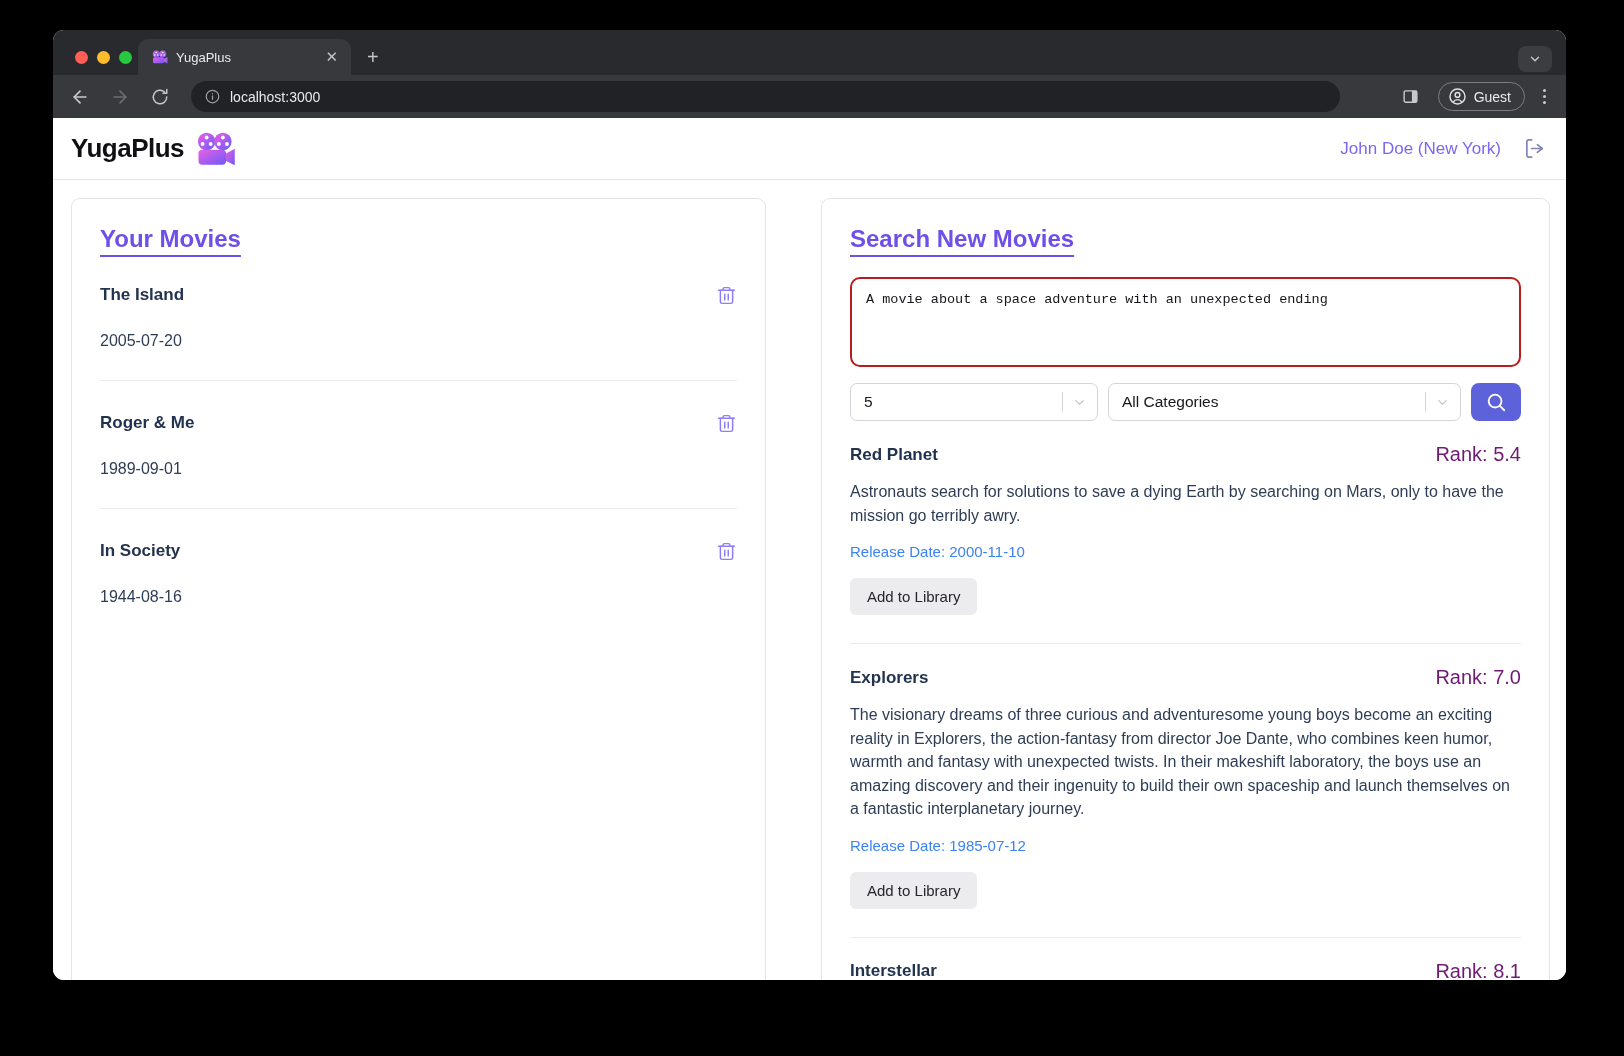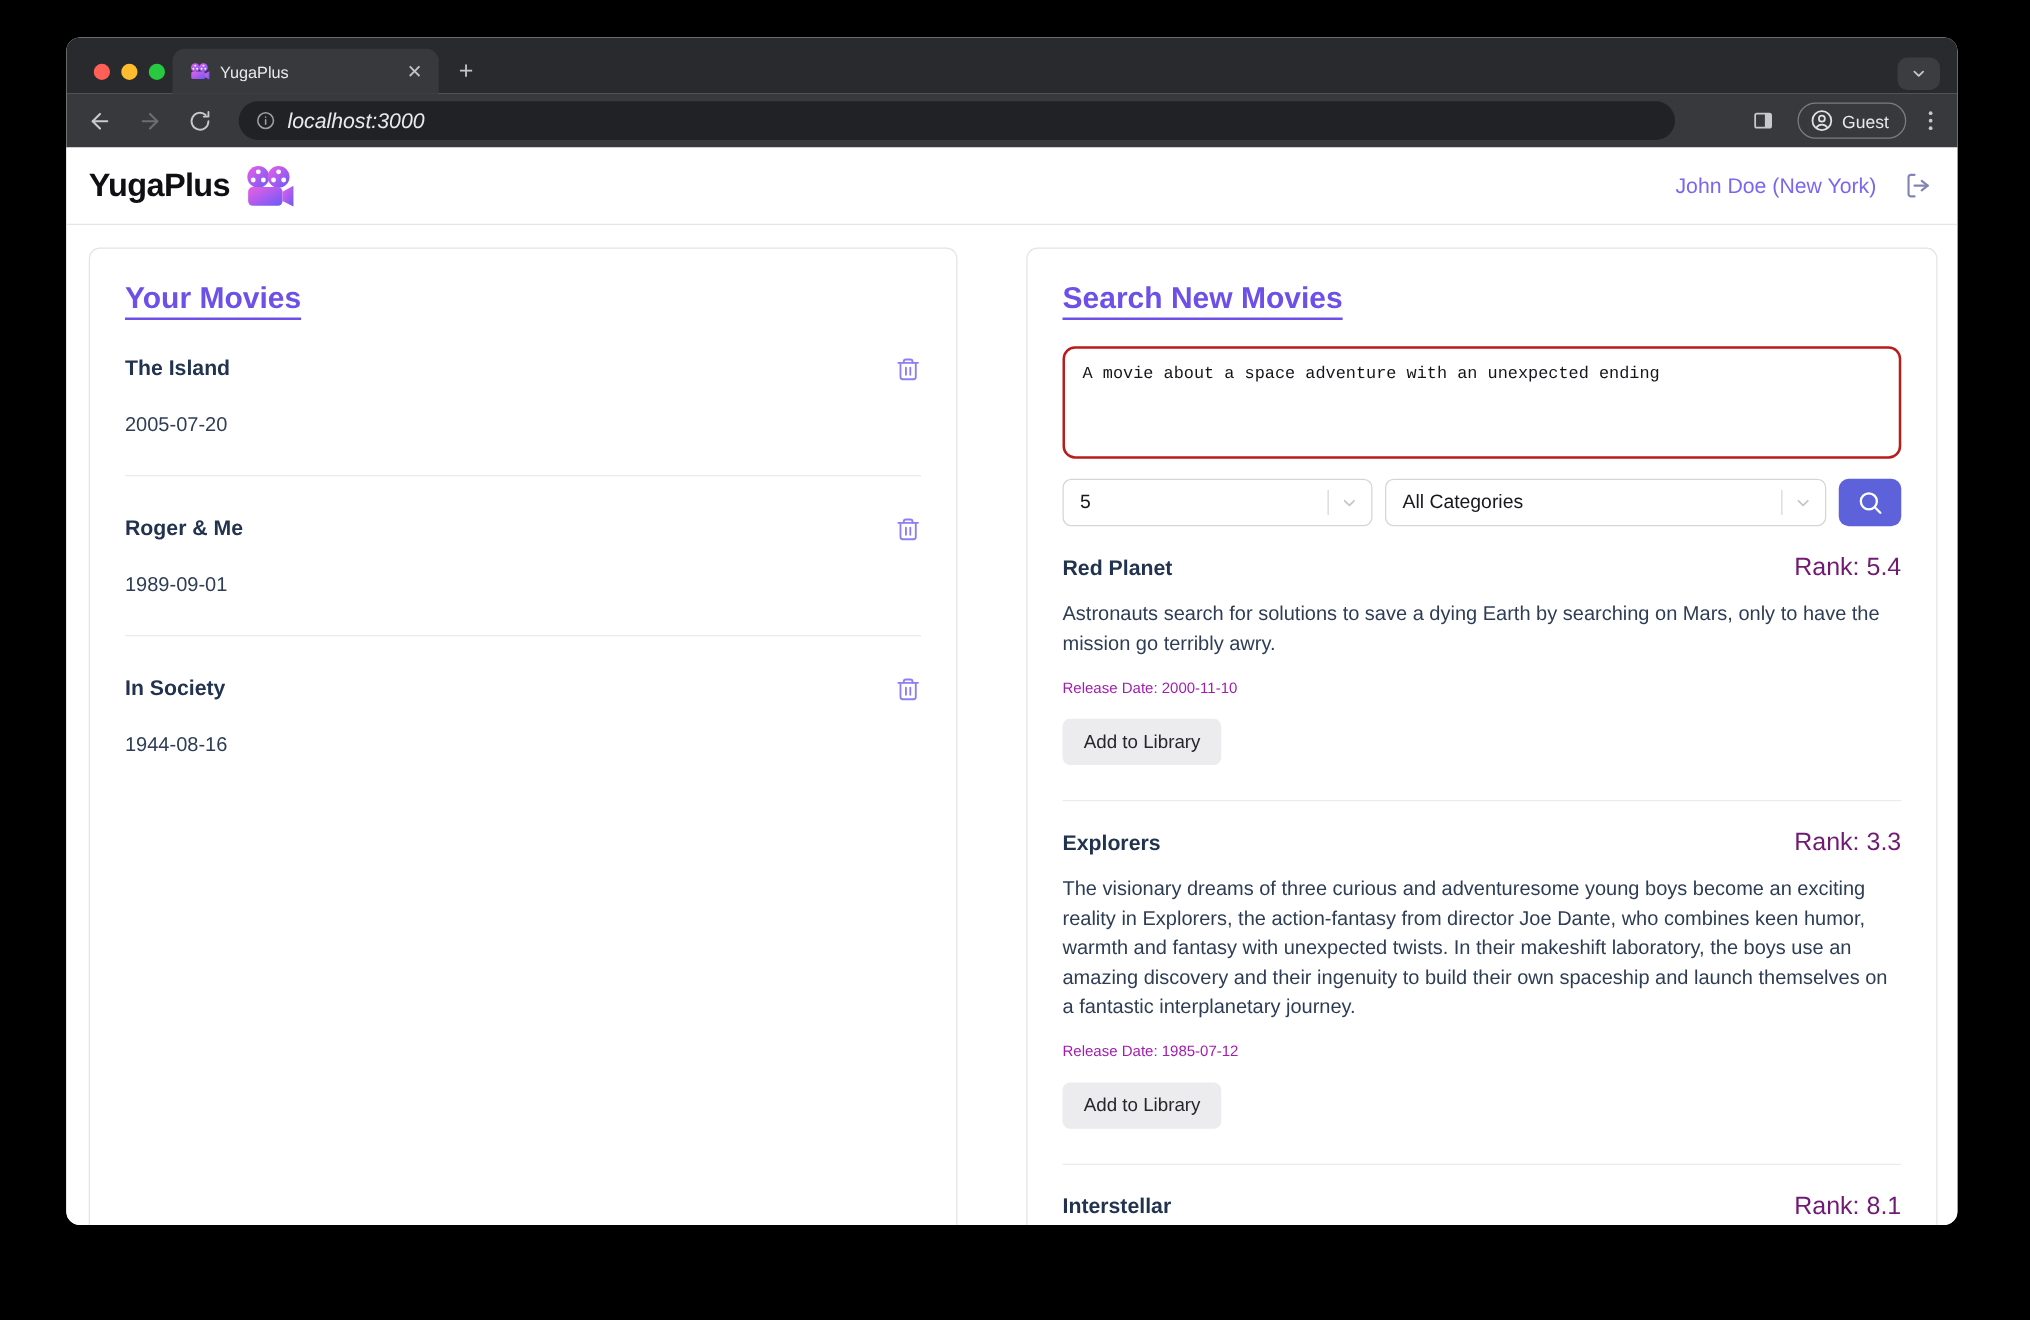--- a/index.html
+++ b/index.html
@@ -36,21 +36,21 @@
 
   .toolbar {
     height: 43px; background: #38393d; display: flex; align-items: center;
     padding: 0 16px 0 14px; gap: 14px; flex: 0 0 auto;
   }
   .nav-ic { display: flex; align-items: center; justify-content: center; width: 26px; height: 26px; }
   .urlbar {
     flex: 1; height: 31px; background: #212225; border-radius: 16px;
     display: flex; align-items: center; padding: 0 14px; gap: 10px; margin: 0 44px 0 4px;
   }
-  .url-text { color: #e8eaed; font-size: 17px; font-style: italic; }
+  .url-text { color: #e8eaed; font-size: 14px; }
   .guest-pill {
     display: flex; align-items: center; gap: 7px; border: 1px solid #7a7d83;
     border-radius: 15px; height: 29px; padding: 0 13px 0 9px; color: #e8eaed; font-size: 14px;
   }
   .kebab { display: flex; flex-direction: column; gap: 3px; padding: 0 4px; }
   .kebab span { width: 3px; height: 3px; border-radius: 50%; background: #c7c9cd; }
 
   
   .app { flex: 1; background: #fff; display: flex; flex-direction: column; overflow: hidden; }
   .app-header {
@@ -101,21 +101,21 @@
   .search-btn {
     width: 50px; height: 38px; background: #5d62da; border: none; border-radius: 8px;
     display: flex; align-items: center; justify-content: center; cursor: pointer;
   }
 
   .result { margin-top: 22px; }
   .result-head { display: flex; justify-content: space-between; align-items: center; }
   .result-title { font-size: 17px; font-weight: 700; color: #223350; }
   .result-rank { font-size: 20px; color: #701a75; }
   .result-desc { font-size: 16px; color: #2e3d55; line-height: 1.47; margin-top: 14px; }
-  .result-release { font-size: 12px; color: #a21caf; margin-top: 16px; }
+  .result-release { font-size: 15px; color: #3b82f6; margin-top: 16px; }
   .add-btn {
     margin-top: 18px; background: #ececee; color: #26262b; border: none; border-radius: 6px;
     padding: 10px 17px; font-size: 15px; font-family: "Liberation Sans", sans-serif; cursor: pointer;
   }
   .result .divider { margin-top: 28px; }
 </style>
 </head>
 <body>
 
 <div class="window">
@@ -338,21 +338,21 @@
           </div>
           <div class="result-desc">Astronauts search for solutions to save a dying Earth by searching on Mars, only to have the mission go terribly awry.</div>
           <div class="result-release">Release Date: 2000-11-10</div>
           <button class="add-btn">Add to Library</button>
           <div class="divider"></div>
         </div>
 
         <div class="result">
           <div class="result-head">
             <span class="result-title">Explorers</span>
-            <span class="result-rank">Rank: 3.3</span>
+            <span class="result-rank">Rank: 7.0</span>
           </div>
           <div class="result-desc">The visionary dreams of three curious and adventuresome young boys become an exciting reality in Explorers, the action-fantasy from director Joe Dante, who combines keen humor, warmth and fantasy with unexpected twists. In their makeshift laboratory, the boys use an amazing discovery and their ingenuity to build their own spaceship and launch themselves on a fantastic interplanetary journey.</div>
           <div class="result-release">Release Date: 1985-07-12</div>
           <button class="add-btn">Add to Library</button>
           <div class="divider"></div>
         </div>
 
         <div class="result">
           <div class="result-head">
             <span class="result-title">Interstellar</span>

